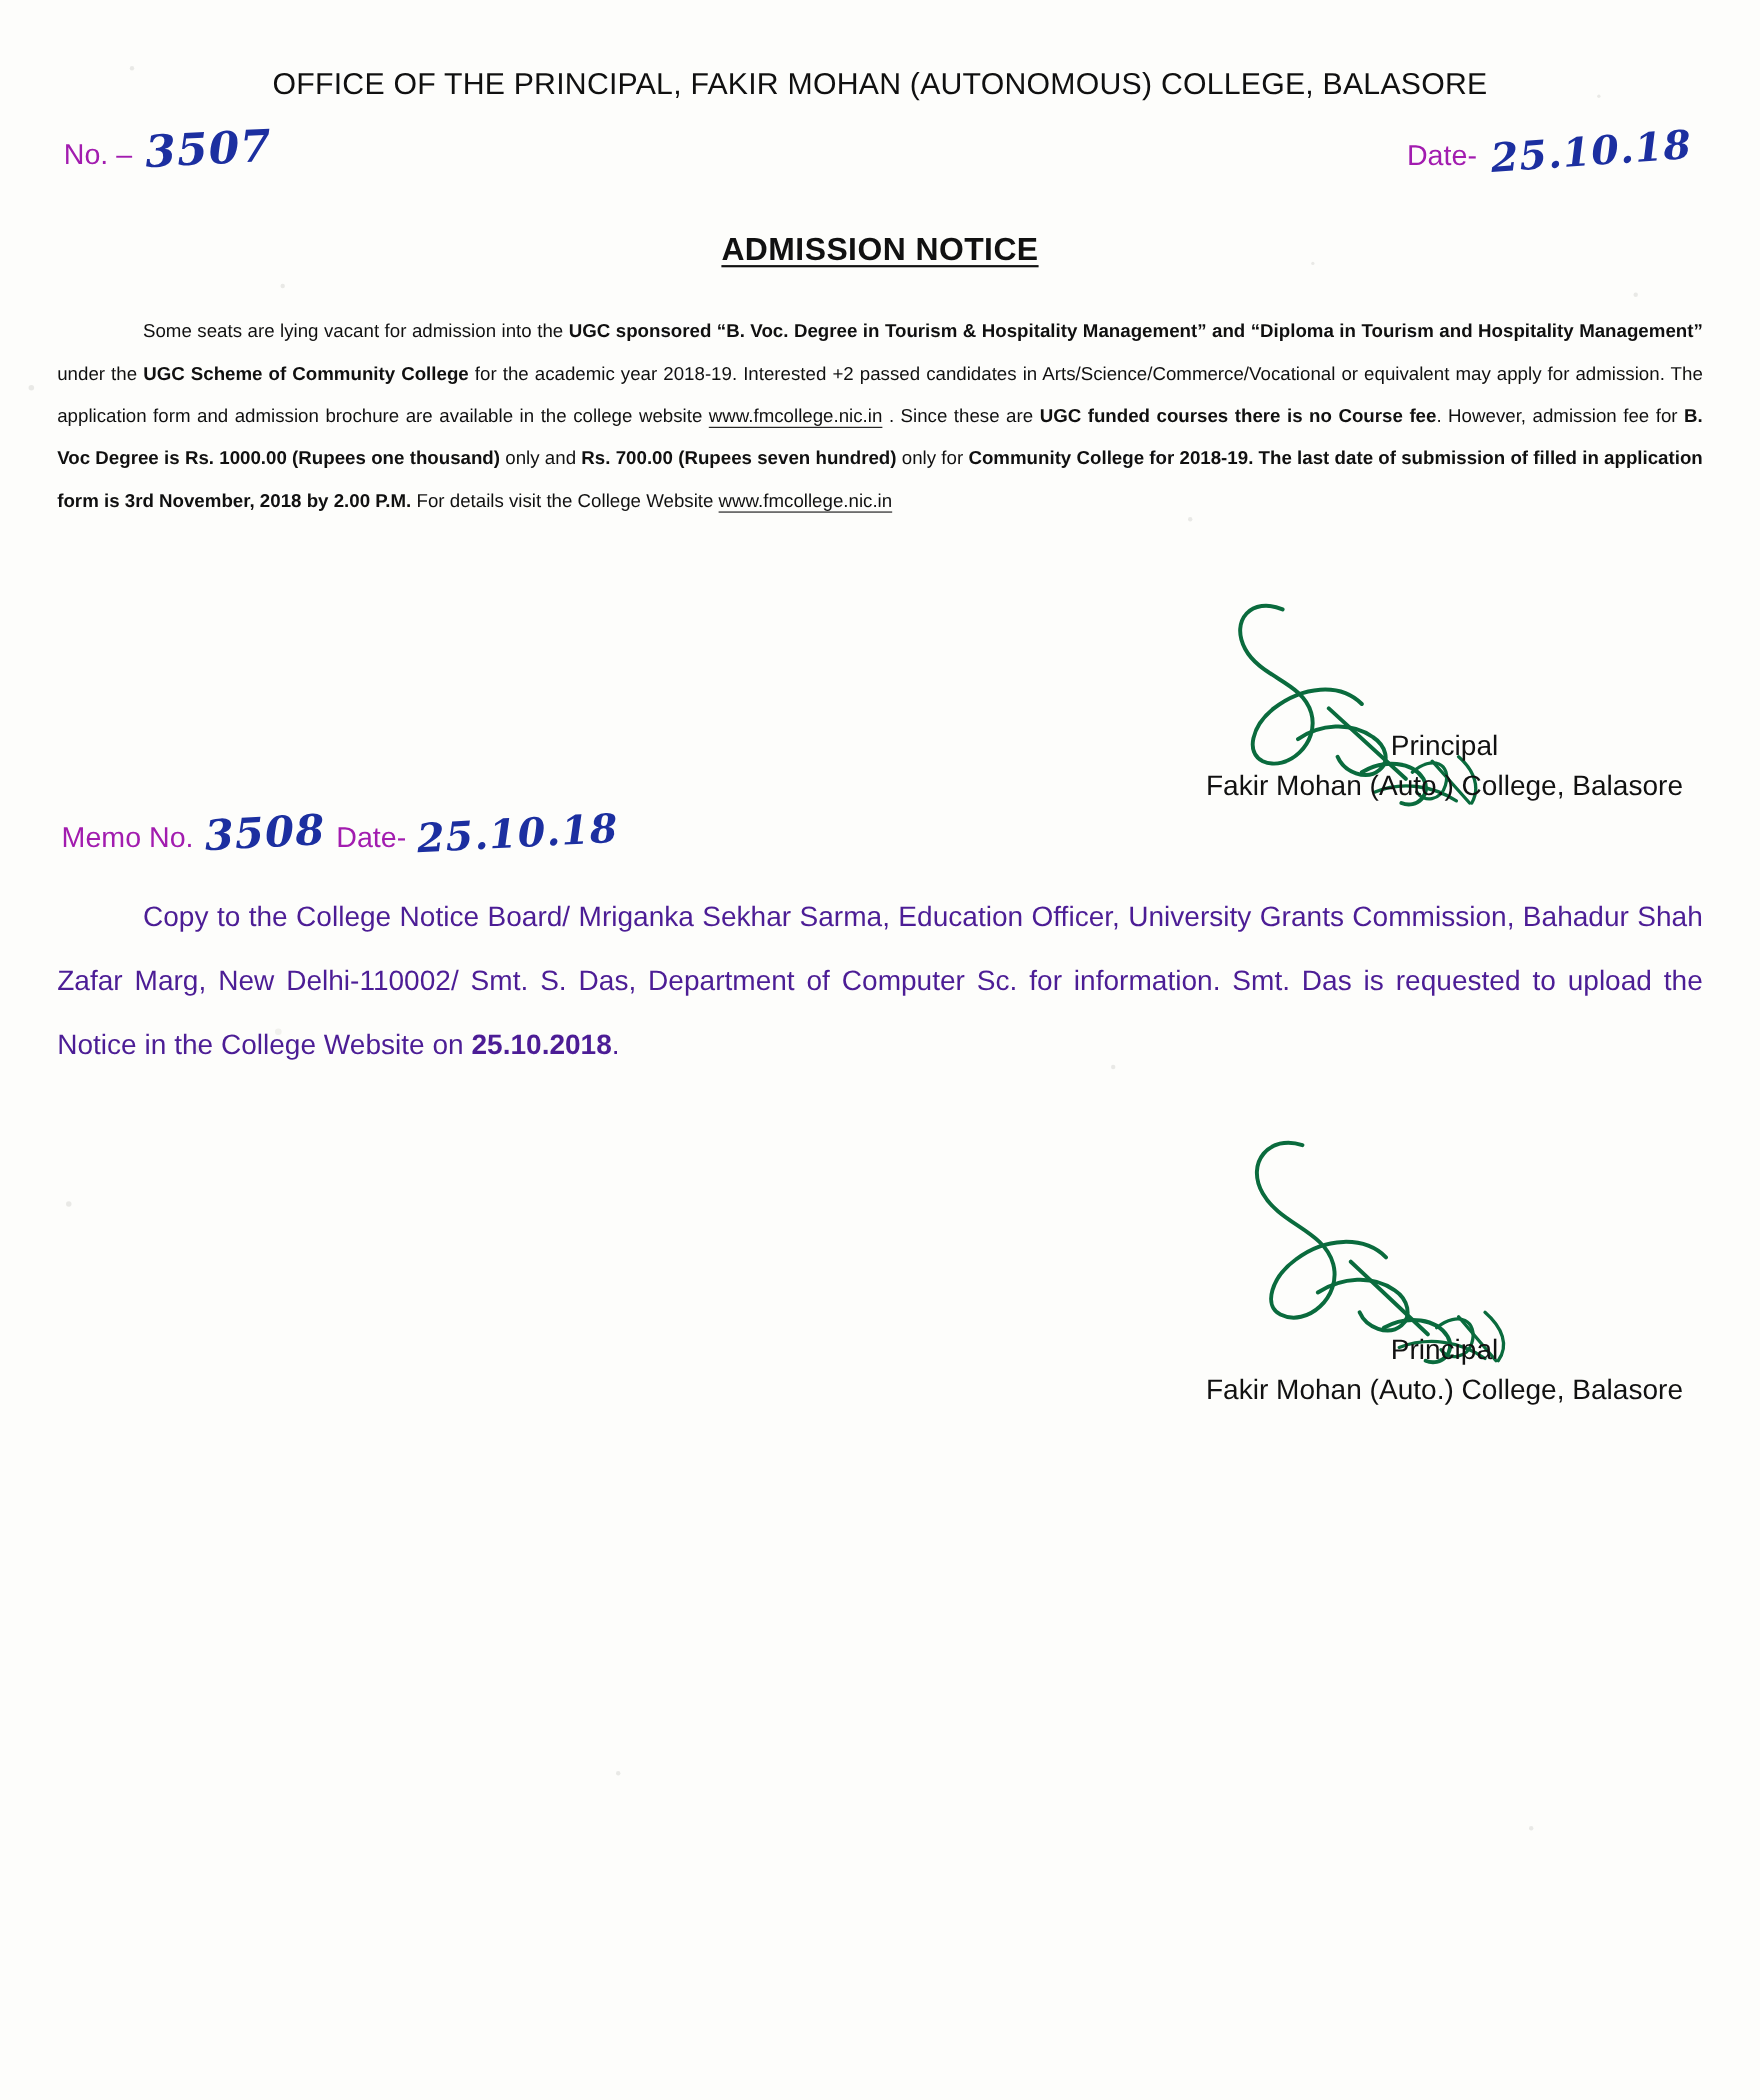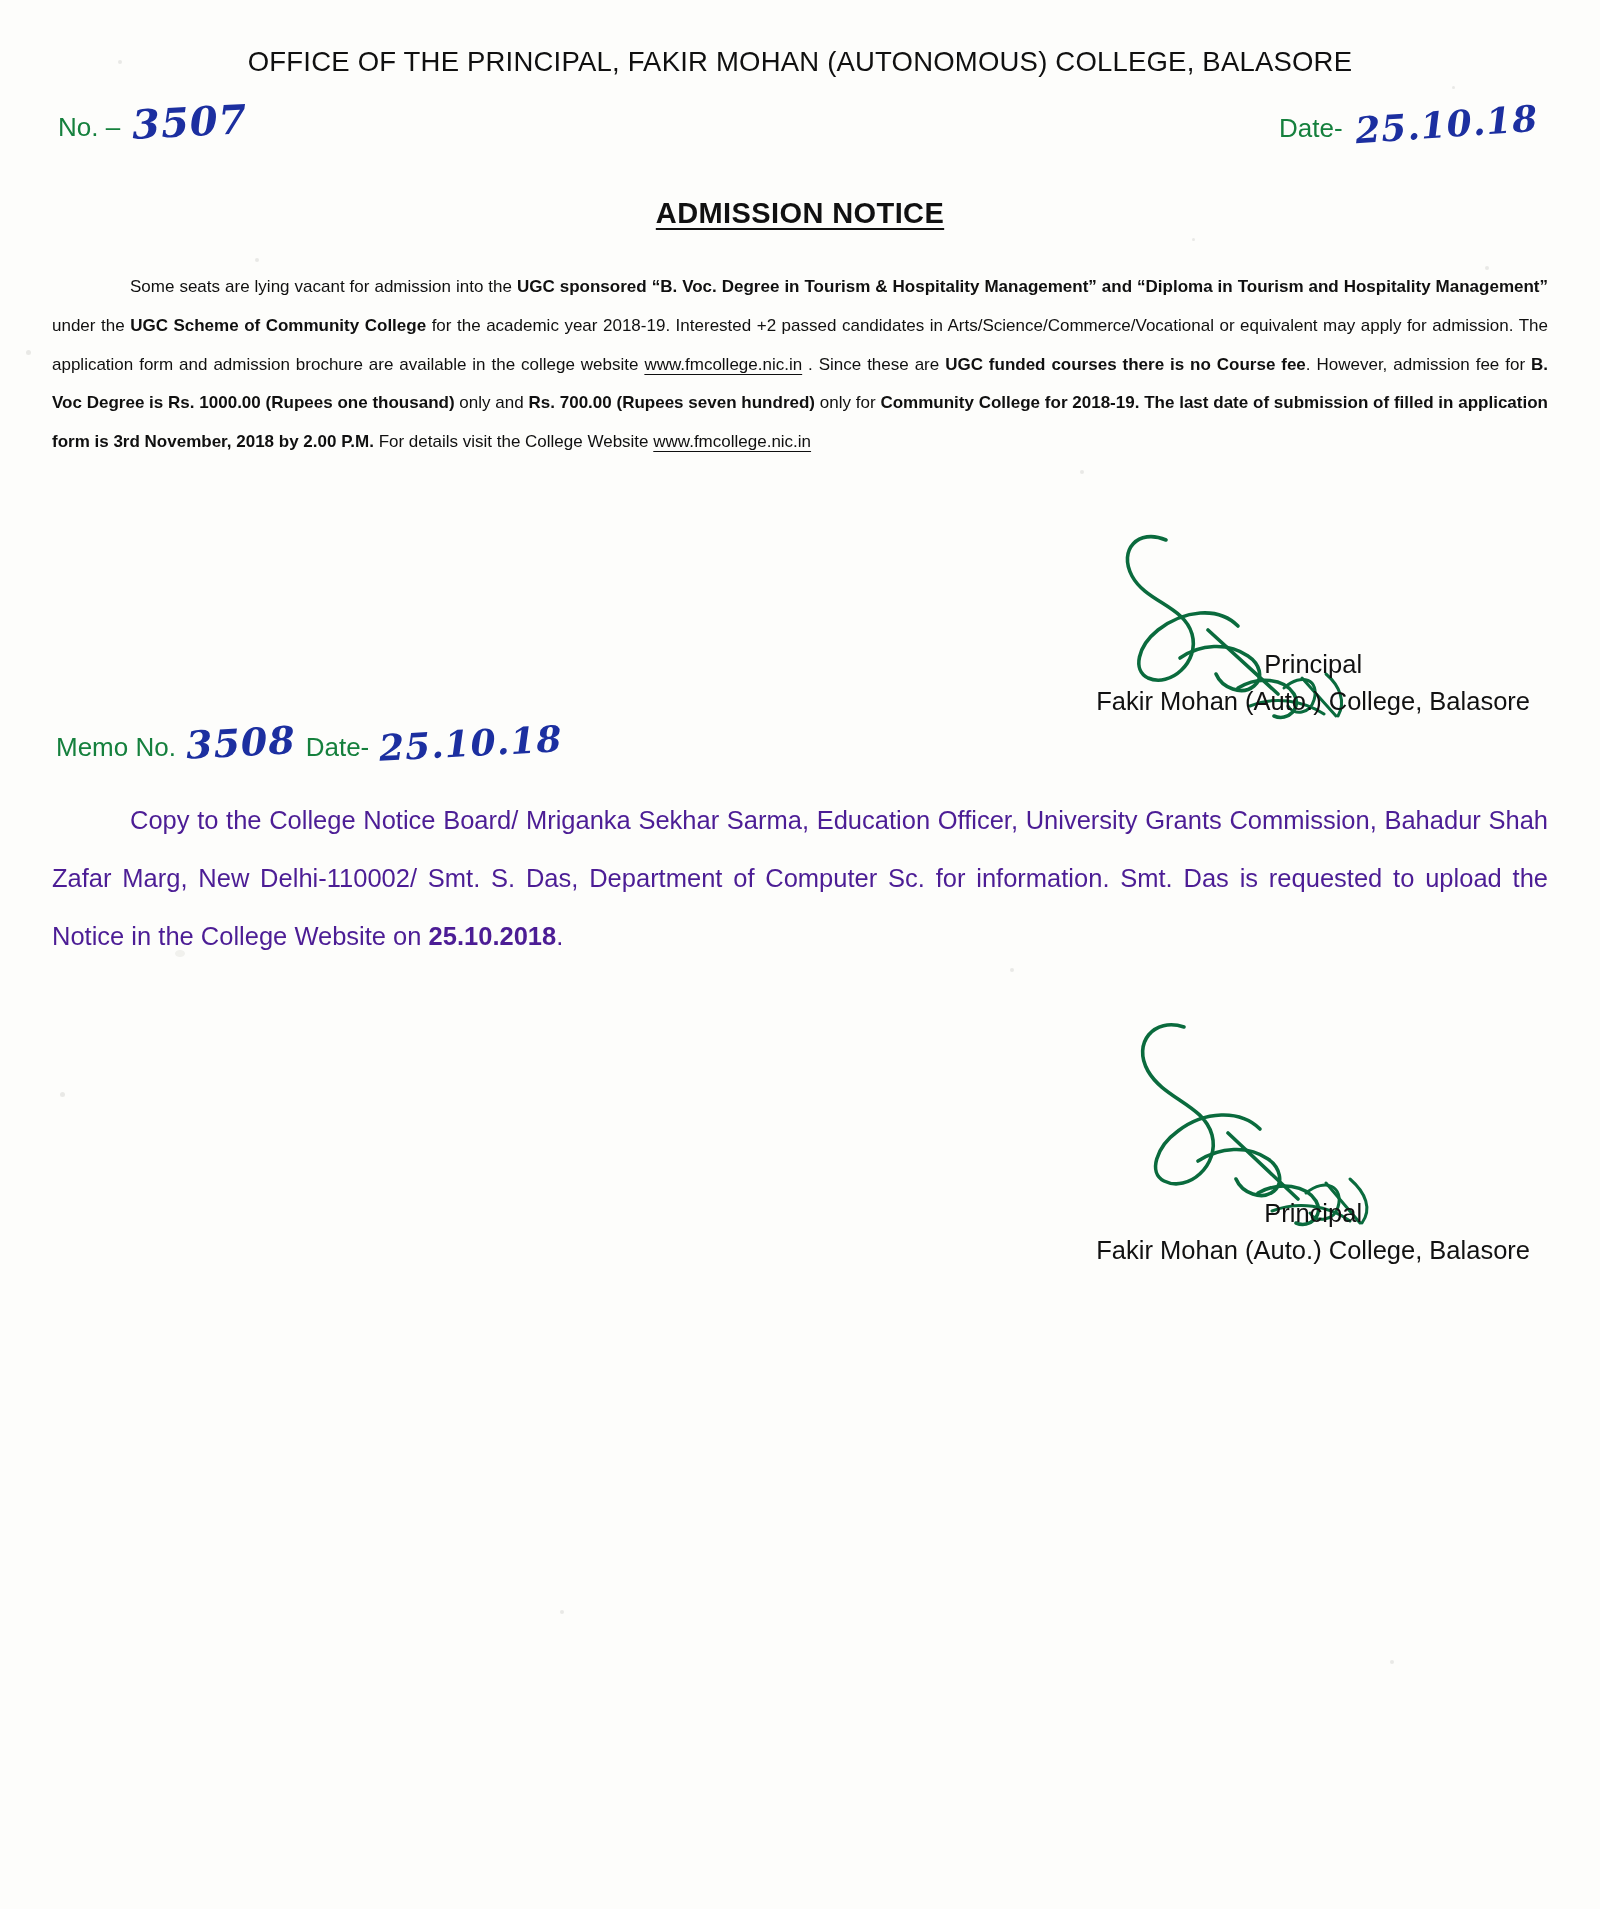--- a/index.html
+++ b/index.html
@@ -34,37 +34,38 @@
     position: relative;
     padding: 46px 52px 0 52px;
     box-sizing: border-box;
     z-index: 3;
   }
   .office-header {
     text-align: center;
     font-size: 27.5px;
     letter-spacing: .2px;
     color: #101010;
+    margin-top: 14px;
   }
   .no-date-row {
     display: flex;
     justify-content: space-between;
     align-items: flex-end;
     margin-top: 20px;
     padding: 0 10px 0 6px;
     box-sizing: border-box;
   }
   .no-block, .date-block {
     display: flex;
     align-items: baseline;
     gap: 12px;
   }
   .label-print {
     font-size: 26px;
-    color: #15803d;
+    color: #a21caf;
   }
   .handwriting {
     font-family: "DejaVu Serif", serif;
     color: #1c2fa0;
     font-style: italic;
     font-weight: 700;
     letter-spacing: 1px;
   }
   .hw-no { font-size: 40px; transform: rotate(-3deg); display:inline-block; }
   .hw-date { font-size: 36px; transform: rotate(-4deg); display:inline-block; }

